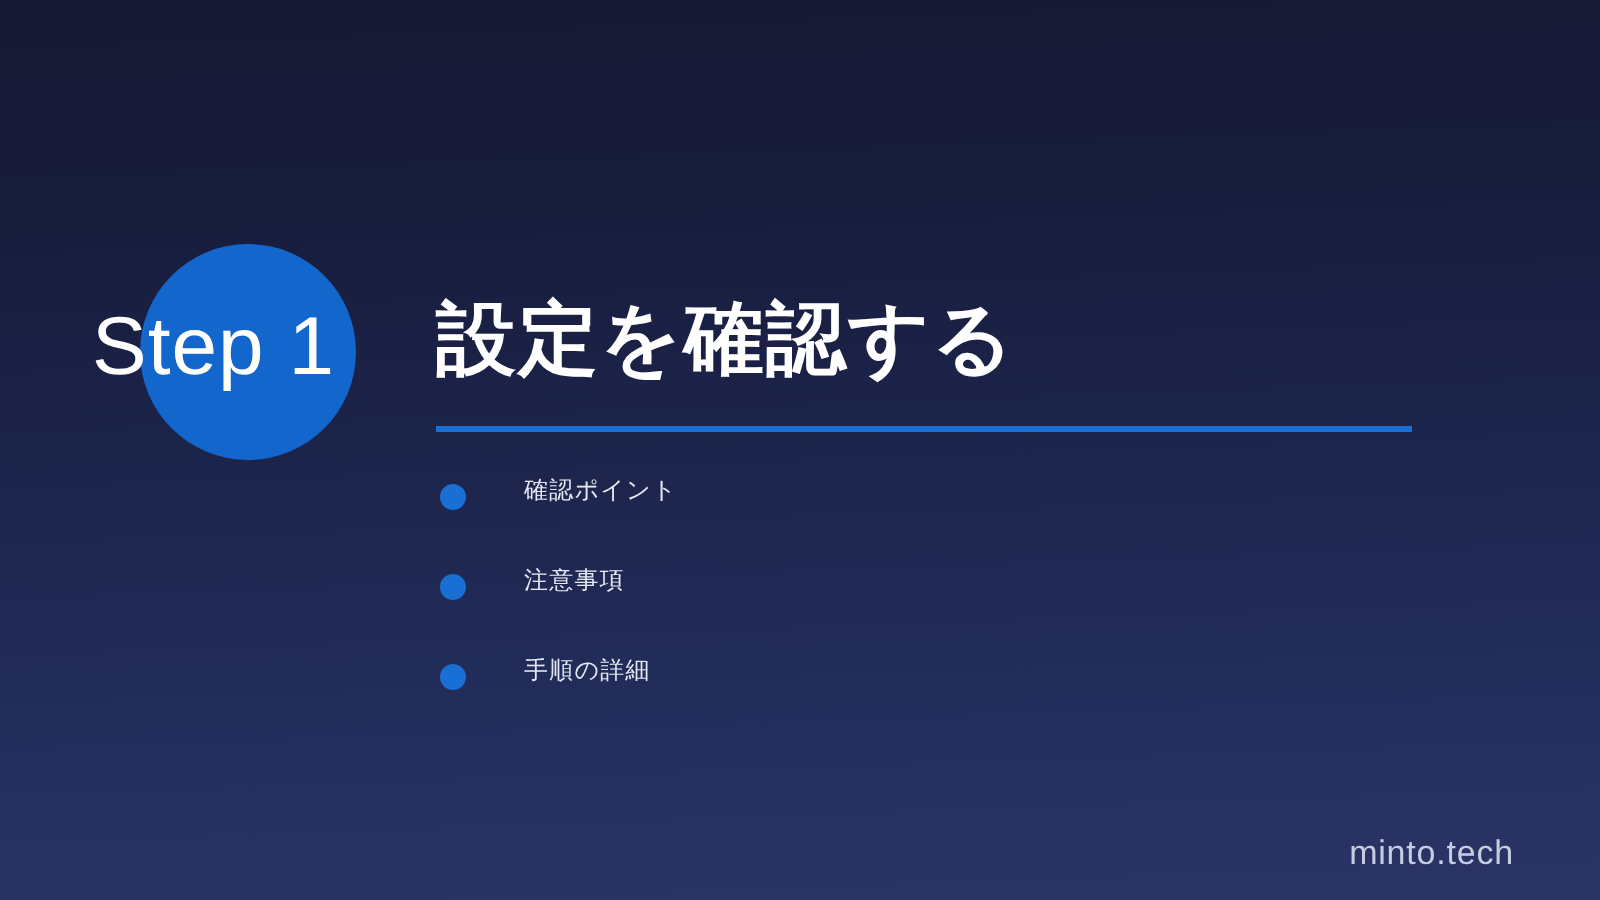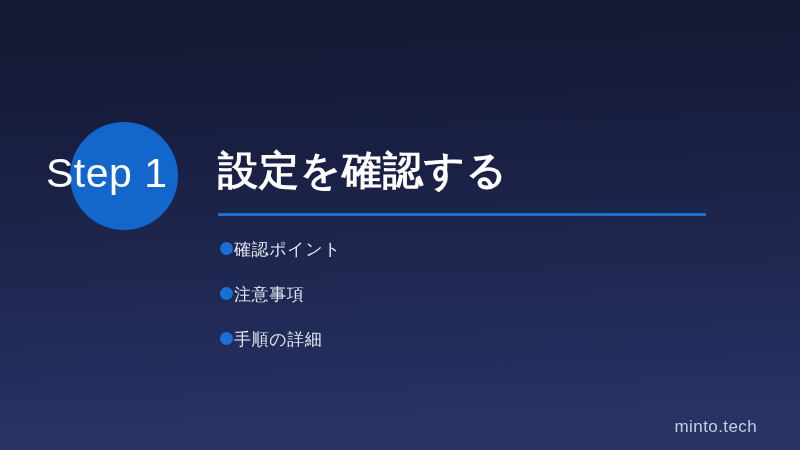--- a/index.html
+++ b/index.html
@@ -85,22 +85,22 @@
     position: absolute;
     left: 2px;
     top: 6px;
     width: 13px;
     height: 13px;
     border-radius: 50%;
     background: #1a6fd4;
   }
 
   .bullet-text {
-    margin-left: 16px;
-    font-size: 17px;
+    margin-left: 44px;
+    font-size: 12px;
     font-weight: 400;
     color: #e6e9f3;
     letter-spacing: 0.6px;
     line-height: 1.6;
     white-space: nowrap;
   }
 
   
   #footer-brand {
     position: absolute;

